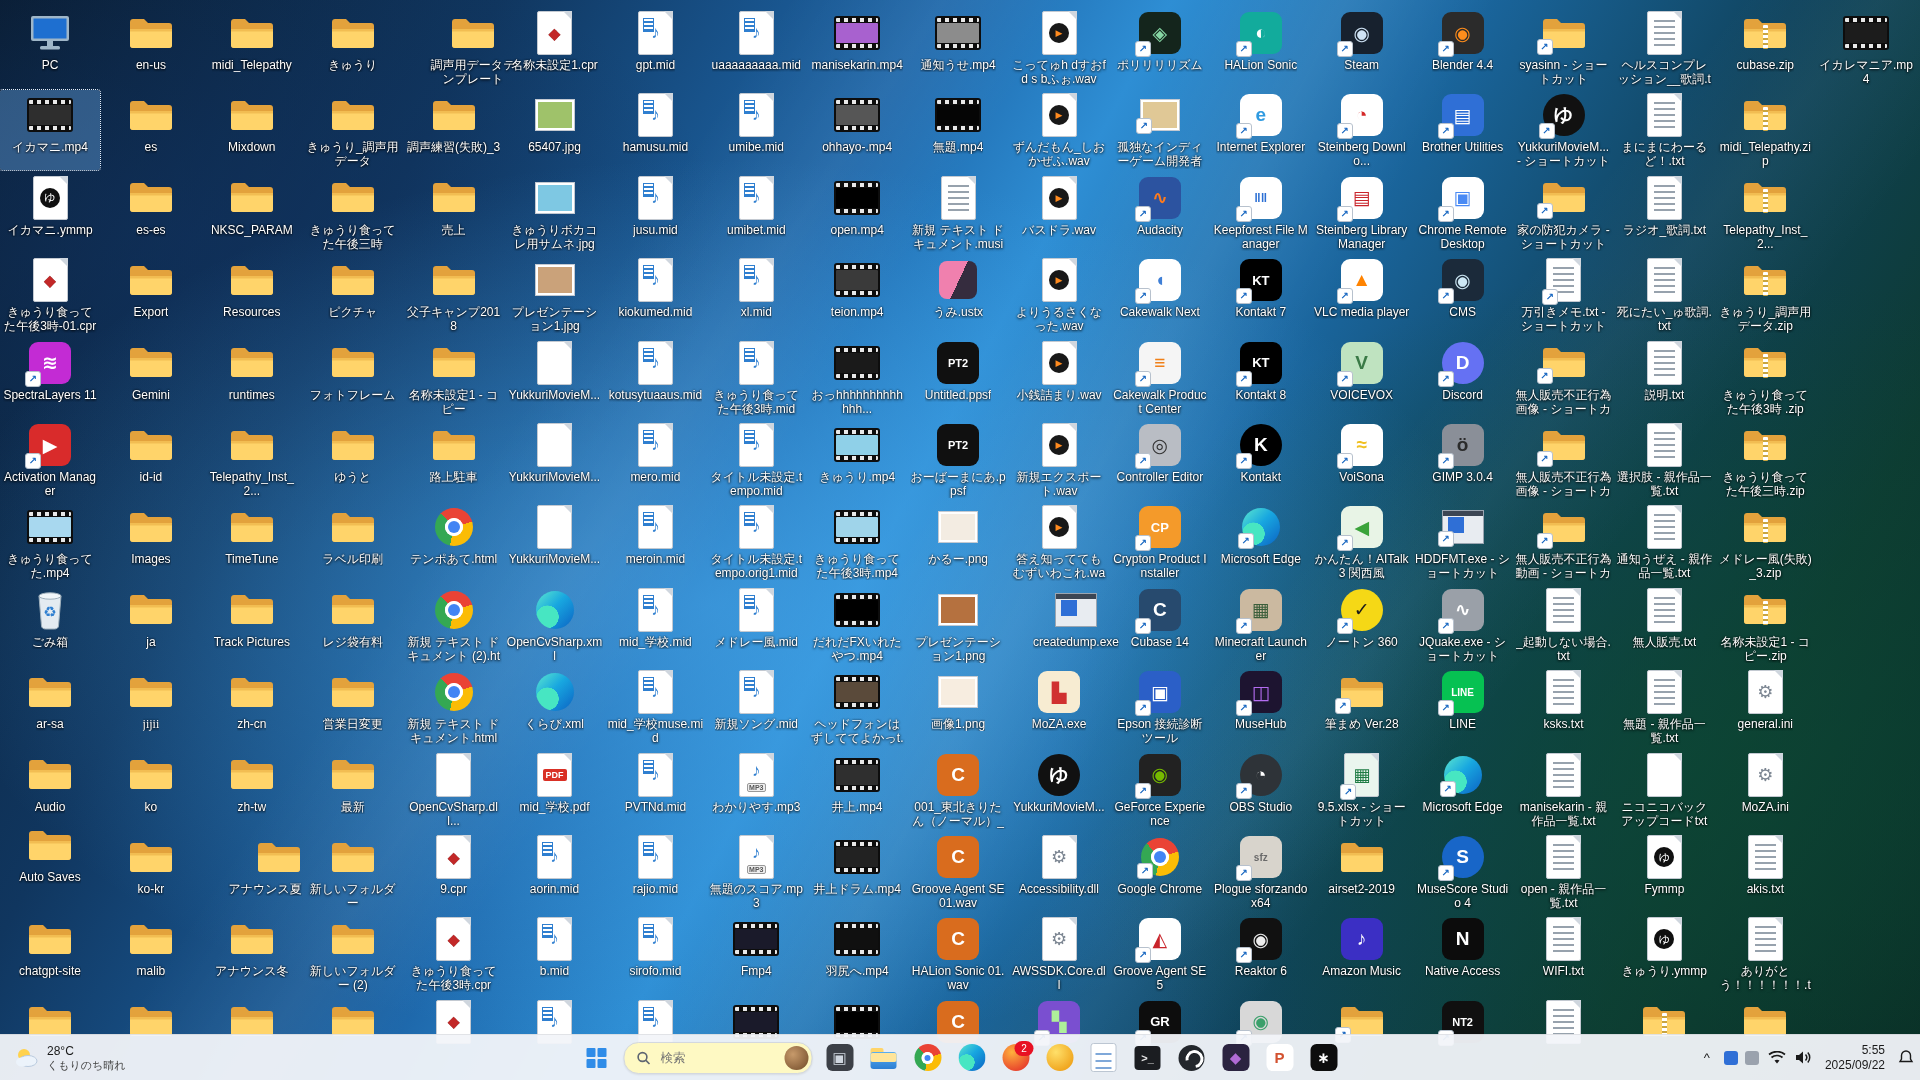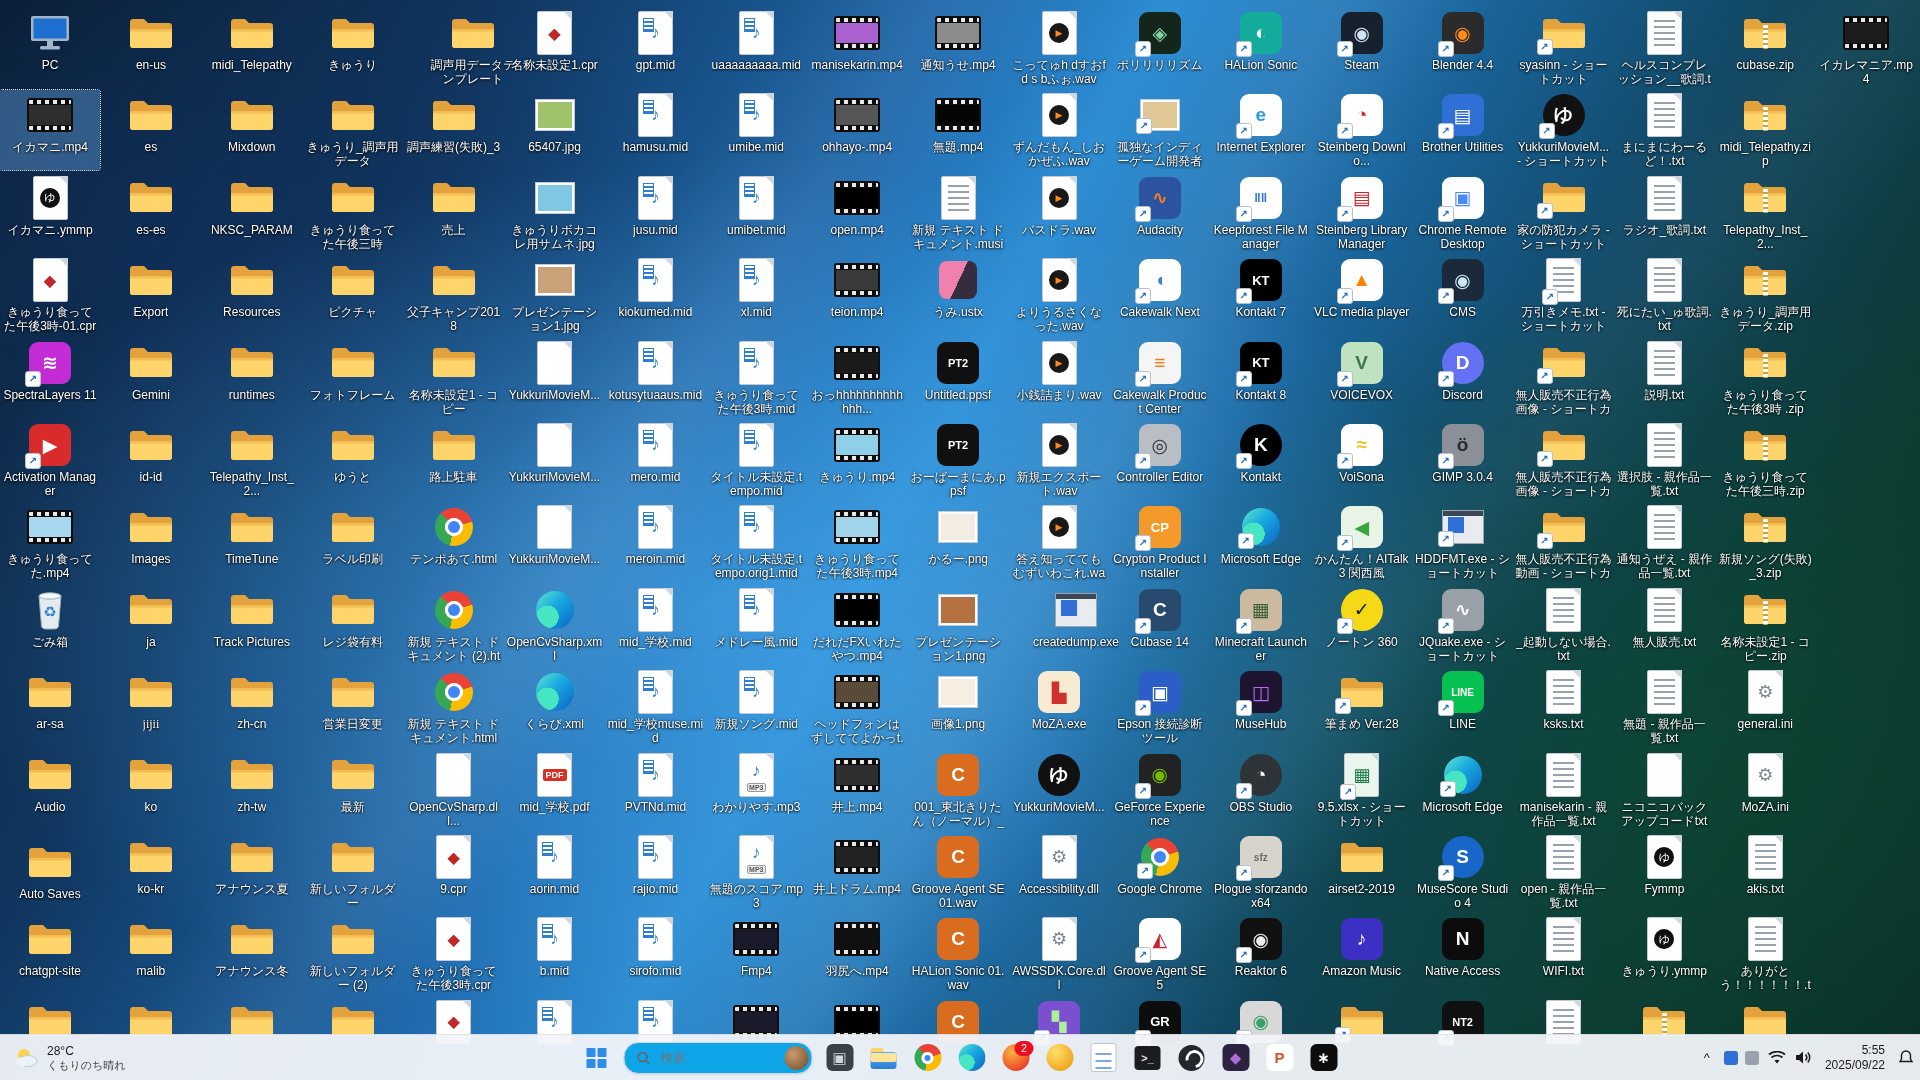--- a/index.html
+++ b/index.html
@@ -76,21 +76,21 @@
   .zipper{position:absolute;left:50%;top:10px;width:5px;height:24px;margin-left:-2px;
        background:repeating-linear-gradient(to bottom,#fff 0 3px,#c9a43f 3px 5px);border-radius:1px}
   
   #taskbar{position:absolute;left:0;right:0;bottom:0;height:45px;background:rgba(242,244,249,.95);
        border-top:1px solid rgba(0,0,0,.07);display:flex;align-items:center;color:#1a1a1a;z-index:50}
   #weather{position:absolute;left:8px;display:flex;align-items:center;gap:7px;padding:3px 6px;border-radius:4px}
   .wtxt{display:flex;flex-direction:column;font-size:12px;line-height:14px}
   .wtxt .d{color:#444;font-size:11px}
   #centerbar{position:absolute;left:50%;transform:translateX(-50%);display:flex;align-items:center;gap:7px}
   .tbbtn{width:40px;height:38px;border-radius:5px;display:flex;align-items:center;justify-content:center;position:relative}
-  #searchpill{width:172px;height:30px;border-radius:15px;background:#0ea5e9;border:1px solid #d3d8df;
+  #searchpill{width:172px;height:30px;border-radius:15px;background:#fef9c3;border:1px solid #d3d8df;
        display:flex;align-items:center;gap:8px;padding:0 3px 0 12px;box-shadow:0 1px 2px rgba(0,0,0,.08)}
   #searchpill input{border:0;outline:0;flex:1;font-size:12.5px;color:#333;background:transparent;min-width:0}
   .bingimg{width:24px;height:24px;border-radius:50%;background:radial-gradient(circle at 35% 35%,#c79a6b,#8a623c 70%,#5e3f24)}
   .tbic{width:27px;height:27px;border-radius:6px;display:flex;align-items:center;justify-content:center;font-weight:bold}
   .badge{position:absolute;top:2px;right:2px;min-width:15px;height:15px;border-radius:8px;background:#e81123;
        color:#fff;font-size:10px;display:flex;align-items:center;justify-content:center;padding:0 2px}
   .ball{width:27px;height:27px;border-radius:50%}
   .miniexp{width:26px;height:22px;position:relative}
   .miniexp i{position:absolute;inset:0;background:linear-gradient(#5aaef0,#2d7fd3);border-radius:3px;top:5px}
   .miniexp:before{content:"";position:absolute;left:0;top:1px;width:13px;height:7px;background:#ffd56a;border-radius:2px}
@@ -1547,21 +1547,21 @@
           <div class="zipw">
             <svg width="46" height="37" viewBox="0 0 46 37">
               <path d="M2 7c0-2 1.3-3 3-3h11l4 4h21c2 0 3 1 3 3v19c0 2-1 3-3 3H5c-2 0-3-1-3-3z" fill="#e3a23c"></path>
               <path d="M2 14h42v16c0 2-1 3-3 3H5c-2 0-3-1-3-3z" fill="#ffd46a"></path>
               <path d="M2 14h42v2.5H2z" fill="#f2bd52"></path>
             </svg>
             <div class="zipper"></div>
           </div>
         </div>
       </div>
-      <div class="lbl">新規ソング(失敗)_3.zip</div>
+      <div class="lbl">メドレー風(失敗)_3.zip</div>
     </div>
     <div class="cell" style="left: 0px; top: 584.8px;">
       <div class="ic">
         <div class="icw">
           <svg width="40" height="42" viewBox="0 0 40 42">
             <path d="M9 7h22l-2.5 30c-.2 2-2 3-4 3H15.5c-2 0-3.8-1-4-3z" fill="#e4ebf1" stroke="#9fb0bc"></path>
             <ellipse cx="20" cy="7" rx="11" ry="3.2" fill="#f2f7fa" stroke="#9fb0bc"></ellipse>
             <text x="20" y="28" font-size="15" text-anchor="middle" fill="#2f7fd0">♻</text>
           </svg>
         </div>
@@ -2134,21 +2134,21 @@
     <div class="cell" style="left: 1715.3px; top: 749.6px;">
       <div class="ic">
         <div class="icw">
           <div class="page">
             <span class="gear">⚙</span>
           </div>
         </div>
       </div>
       <div class="lbl">MoZA.ini</div>
     </div>
-    <div class="cell" style="left: 0px; top: 837px;">
+    <div class="cell" style="left: 0px; top: 820px;">
       <div class="ic">
         <div class="icw">
           <div class="zipw">
             <svg width="46" height="37" viewBox="0 0 46 37">
               <path d="M2 7c0-2 1.3-3 3-3h11l4 4h21c2 0 3 1 3 3v19c0 2-1 3-3 3H5c-2 0-3-1-3-3z" fill="#e3a23c"></path>
               <path d="M2 14h42v16c0 2-1 3-3 3H5c-2 0-3-1-3-3z" fill="#ffd46a"></path>
               <path d="M2 14h42v2.5H2z" fill="#f2bd52"></path>
             </svg>
           </div>
         </div>
@@ -2162,21 +2162,21 @@
             <svg width="46" height="37" viewBox="0 0 46 37">
               <path d="M2 7c0-2 1.3-3 3-3h11l4 4h21c2 0 3 1 3 3v19c0 2-1 3-3 3H5c-2 0-3-1-3-3z" fill="#e3a23c"></path>
               <path d="M2 14h42v16c0 2-1 3-3 3H5c-2 0-3-1-3-3z" fill="#ffd46a"></path>
               <path d="M2 14h42v2.5H2z" fill="#f2bd52"></path>
             </svg>
           </div>
         </div>
       </div>
       <div class="lbl">ko-kr</div>
     </div>
-    <div class="cell" style="left: 201.8px; top: 832px;">
+    <div class="cell" style="left: 201.8px; top: 832px; align-items: flex-end;">
       <div class="ic">
         <div class="icw">
           <div class="zipw">
             <svg width="46" height="37" viewBox="0 0 46 37">
               <path d="M2 7c0-2 1.3-3 3-3h11l4 4h21c2 0 3 1 3 3v19c0 2-1 3-3 3H5c-2 0-3-1-3-3z" fill="#e3a23c"></path>
               <path d="M2 14h42v16c0 2-1 3-3 3H5c-2 0-3-1-3-3z" fill="#ffd46a"></path>
               <path d="M2 14h42v2.5H2z" fill="#f2bd52"></path>
             </svg>
           </div>
         </div>

